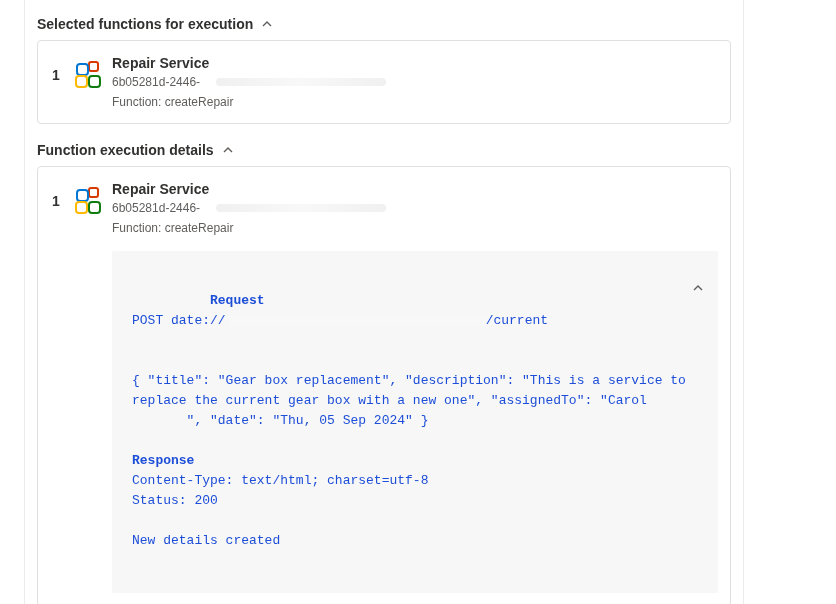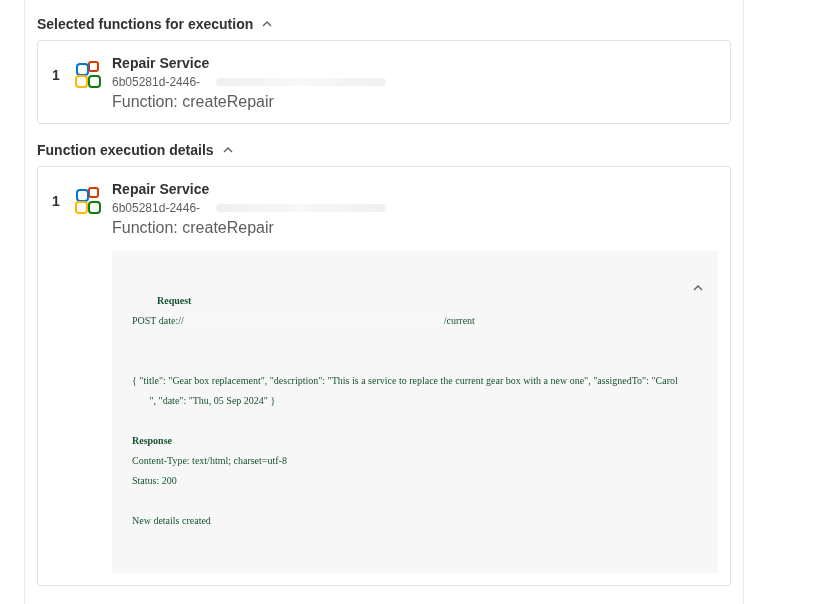--- a/index.html
+++ b/index.html
@@ -78,35 +78,35 @@
     gap: 16px;
   }
   .redact {
     display: inline-block;
     height: 8px;
     background: linear-gradient(90deg, #f0f0f0, #f8f8f8, #f0f0f0);
     border-radius: 4px;
     vertical-align: middle;
   }
   .func-fn {
-    font-size: 16px;
+    font-size: 12px;
     color: #605e5c;
     line-height: 18px;
     margin-top: 2px;
   }
   .details-block {
     margin-top: 14px;
     margin-left: 0;
     background: #f7f7f7;
     border-radius: 2px;
     padding: 20px 20px 22px 20px;
-    font-family: Liberation Serif, serif;
-    font-size: 10px;
+    font-family: Liberation Mono, monospace;
+    font-size: 13px;
     line-height: 20px;
-    color: #14532d;
+    color: #1d4ed8;
     position: relative;
     white-space: pre-wrap;
     word-wrap: break-word;
   }
   .details-block .collapse-chev {
     position: absolute;
     top: 10px;
     right: 14px;
     color: #605e5c;
     cursor: pointer;

